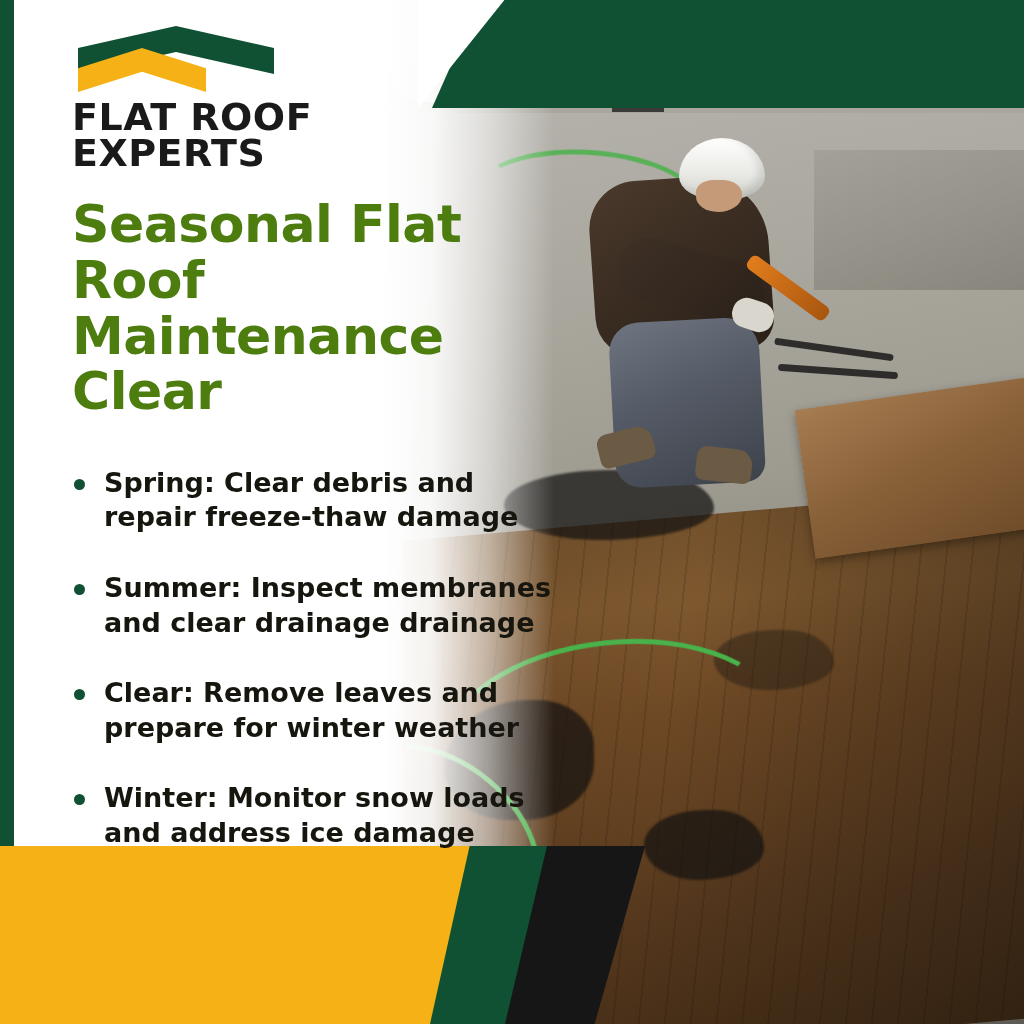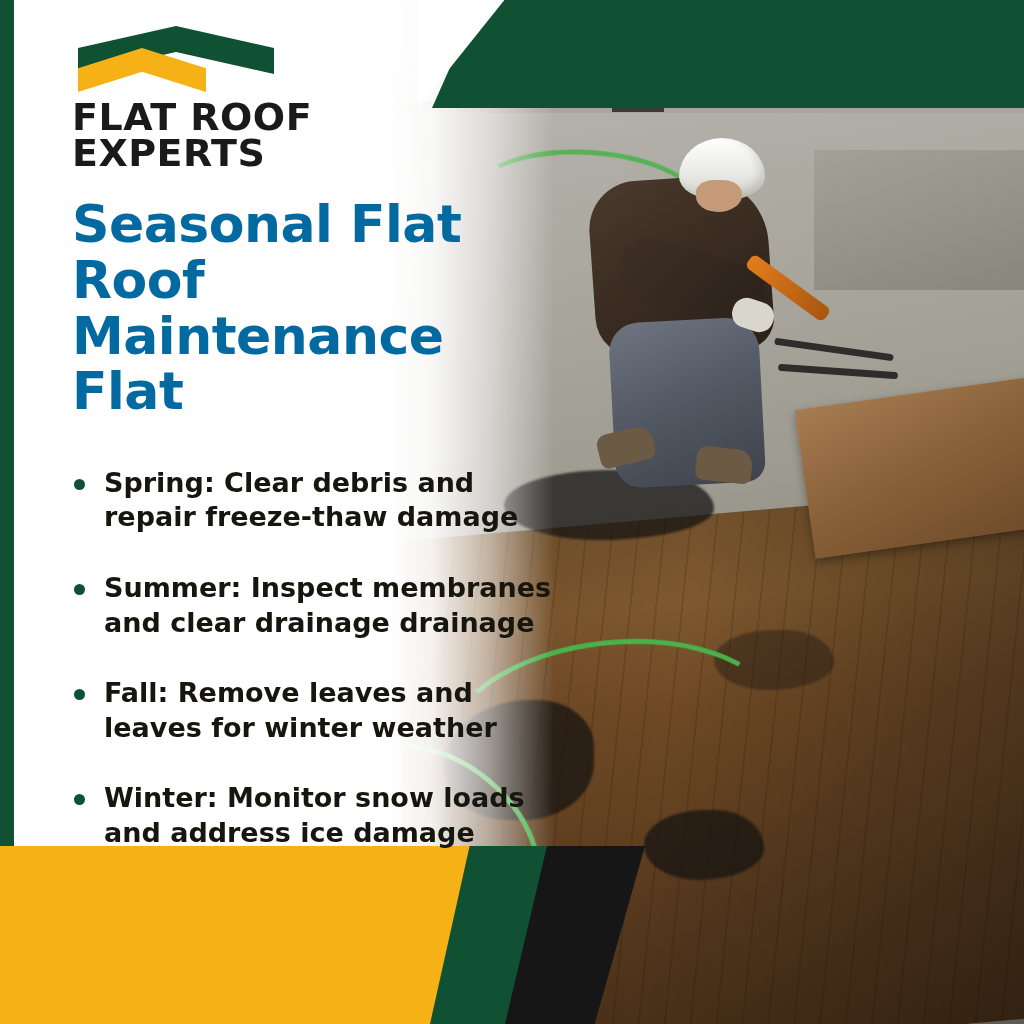--- a/index.html
+++ b/index.html
@@ -255,21 +255,21 @@
     color: #1a1a1a;
   }
   .logo-text span { display: block; }
 
   .headline {
     margin-top: 26px;
     font-family: "DejaVu Sans", sans-serif;
     font-weight: 700;
     font-size: 52px;
     line-height: 1.07;
-    color: #0369a1;
+    color: #4d7c0f;
     letter-spacing: -0.5px;
     max-width: 470px;
   }
   .headline span { display: block; }
 
   .bullets {
     margin-top: 46px;
     list-style: none;
     padding: 0;
     max-width: 480px;
@@ -357,24 +357,24 @@
         <div class="chev-yellow"></div>
       </div>
       <div class="logo-text">
         <span>FLAT ROOF</span>
         <span>EXPERTS</span>
       </div>
     </div>
 
     <h1 class="headline">
       <span>Seasonal Flat Roof</span>
-      <span>Maintenance Flat</span>
+      <span>Maintenance Clear</span>
     </h1>
 
     <ul class="bullets">
       <li>Spring: Clear debris and repair freeze-thaw damage</li>
       <li>Summer: Inspect membranes and clear drainage drainage</li>
-      <li>Fall: Remove leaves and leaves for winter weather</li>
+      <li>Clear: Remove leaves and prepare for winter weather</li>
       <li>Winter: Monitor snow loads and address ice damage</li>
     </ul>
 
   </div>
 </div>
 
 </body></html>

